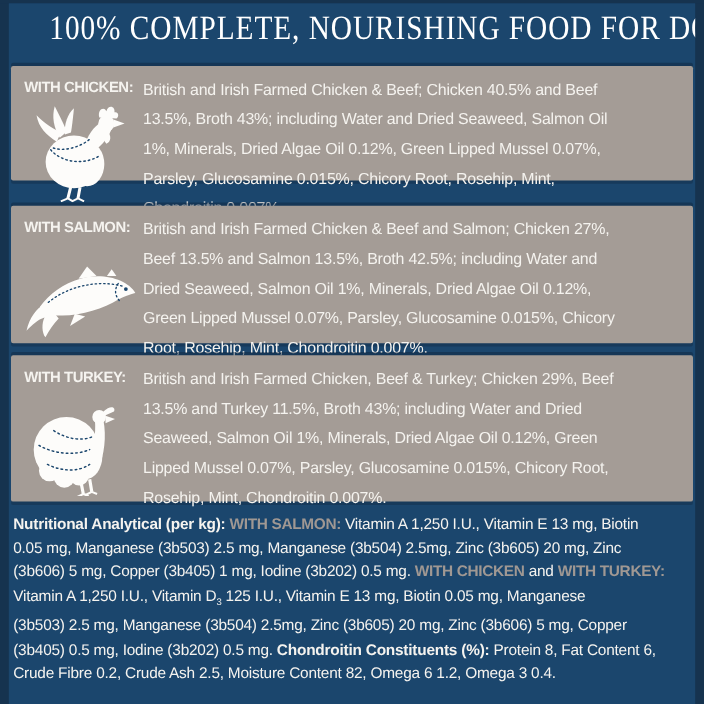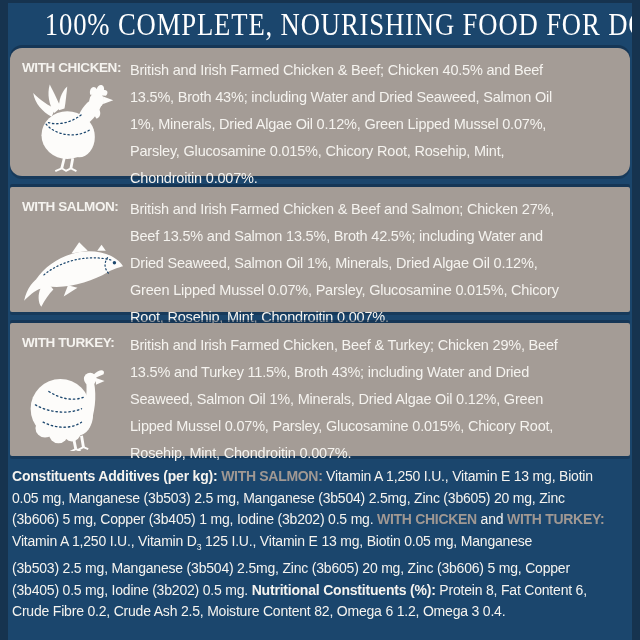--- a/index.html
+++ b/index.html
@@ -29,21 +29,21 @@
 
   .panel{
     position:absolute;left:10px;width:620px;
     background:var(--panel-gray);
     border-radius:2px;
     box-shadow:0 -3px 0 rgba(16,36,58,0.45), 0 3px 0 rgba(16,36,58,0.35);
     box-sizing:border-box;
     padding:9px 12px 6px 12px;
     display:flex;align-items:flex-start;
   }
-  .panel-1{top:48px;height:128px;border-radius:12px;}
+  .panel-1{top:60px;height:104px;}
   .panel-2{top:187px;height:125px;}
   .panel-3{top:323px;height:133px;}
 
   .panel-left{width:104px;flex:0 0 104px;display:flex;flex-direction:column;}
   .panel-label{
     color:var(--text-light);font-weight:bold;
     font-size:13.5px;line-height:21px;letter-spacing:-0.4px;white-space:nowrap;
   }
   .panel-icon{margin-top:2px;}
   .panel-body{
@@ -146,19 +146,19 @@
       <path class="dot" d="M28,38 C40,46 54,48 64,44"></path>
     </svg>
   </div>
   <p class="panel-body">British and Irish Farmed Chicken, Beef &amp; Turkey; Chicken 29%, Beef
 13.5% and Turkey 11.5%, Broth 43%; including Water and Dried
 Seaweed, Salmon Oil 1%, Minerals, Dried Algae Oil 0.12%, Green
 Lipped Mussel 0.07%, Parsley, Glucosamine 0.015%, Chicory Root,
 Rosehip, Mint, Chondroitin 0.007%.</p>
 </section>
 
-<p class="footer"><span class="seg-bold-white">Constituents Additives (per kg): </span><span class="seg-bold-gray">WITH SALMON: </span><span class="seg-white">Vitamin A 1,250 I.U., Vitamin E 13 mg, Biotin
+<p class="footer"><span class="seg-bold-white">Nutritional Analytical (per kg): </span><span class="seg-bold-gray">WITH SALMON: </span><span class="seg-white">Vitamin A 1,250 I.U., Vitamin E 13 mg, Biotin
 0.05 mg, Manganese (3b503) 2.5 mg, Manganese (3b504) 2.5mg, Zinc (3b605) 20 mg, Zinc
 (3b606) 5 mg, Copper (3b405) 1 mg, Iodine (3b202) 0.5 mg. </span><span class="seg-bold-gray">WITH CHICKEN</span><span class="seg-white"> and </span><span class="seg-bold-gray">WITH TURKEY:</span><span class="seg-white">
 Vitamin A 1,250 I.U., Vitamin D</span><span class="seg-white-sub">3</span><span class="seg-white"> 125 I.U., Vitamin E 13 mg, Biotin 0.05 mg, Manganese
 (3b503) 2.5 mg, Manganese (3b504) 2.5mg, Zinc (3b605) 20 mg, Zinc (3b606) 5 mg, Copper
-(3b405) 0.5 mg, Iodine (3b202) 0.5 mg. </span><span class="seg-bold-white">Nutritional Constituents (%): </span><span class="seg-white">Protein 8, Fat Content 6,
+(3b405) 0.5 mg, Iodine (3b202) 0.5 mg. </span><span class="seg-bold-white">Chondroitin Constituents (%): </span><span class="seg-white">Protein 8, Fat Content 6,
 Crude Fibre 0.2, Crude Ash 2.5, Moisture Content 82, Omega 6 1.2, Omega 3 0.4.</span></p>
 
 </body></html>

